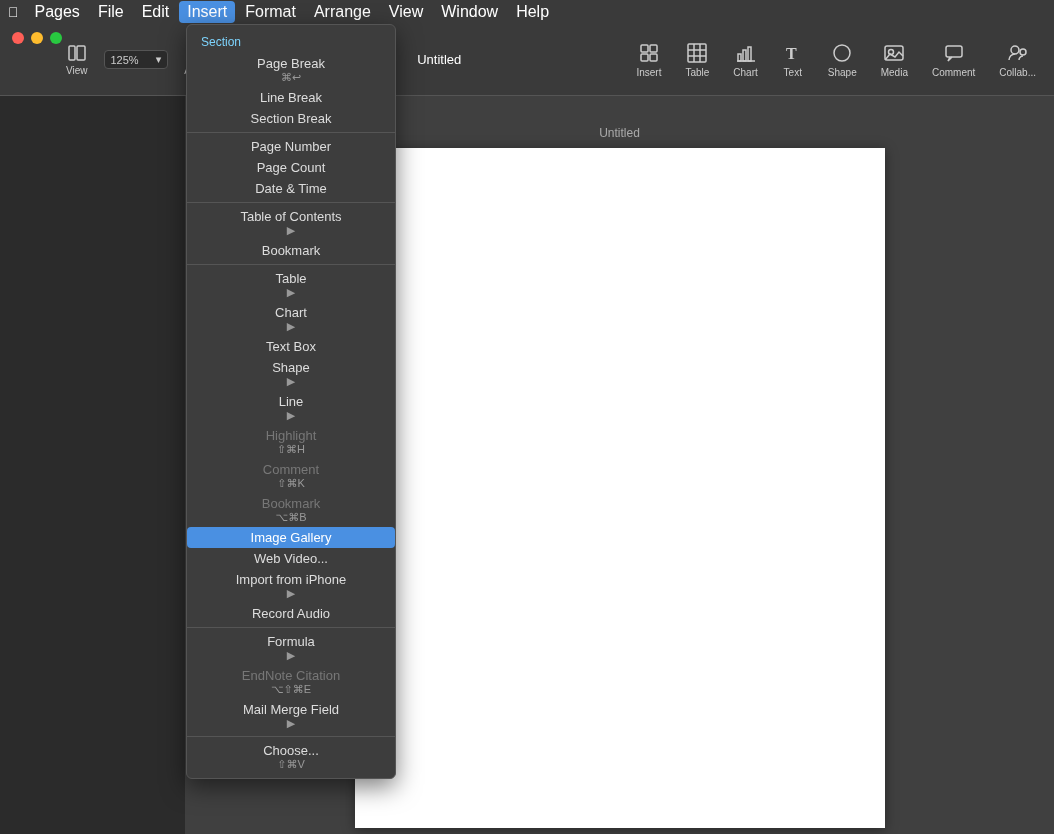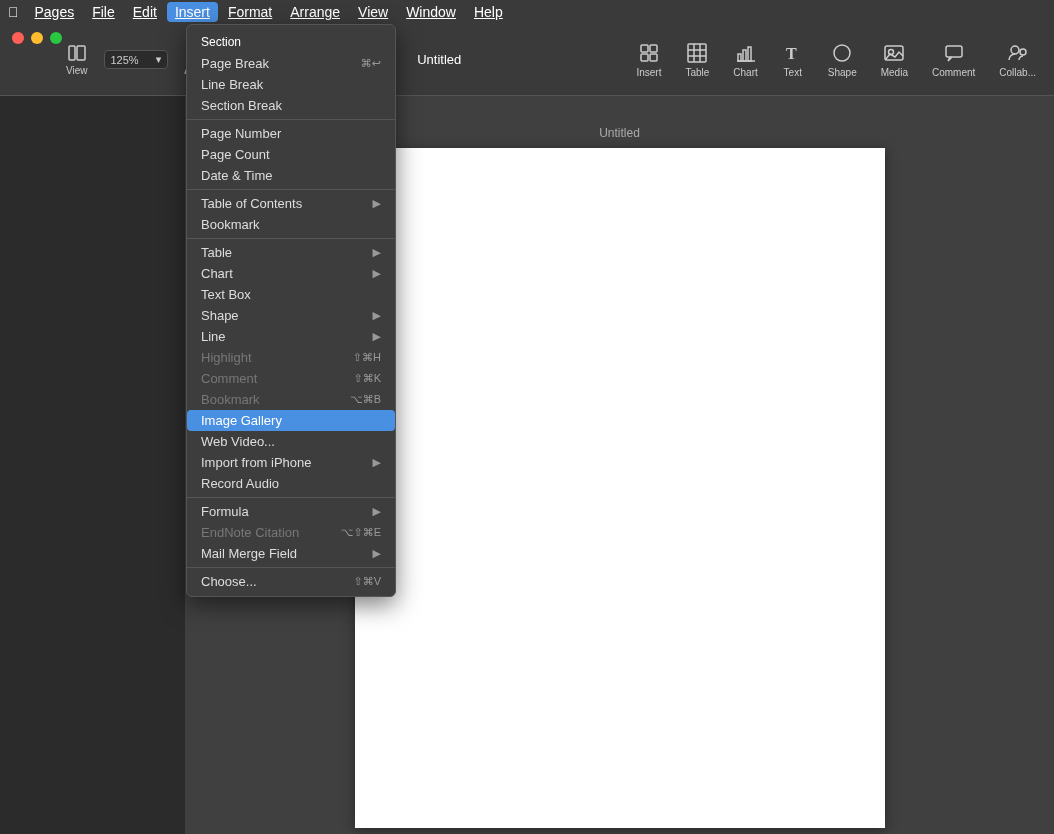--- a/index.html
+++ b/index.html
@@ -19,25 +19,24 @@
       height: 24px;
       background: #3a3a3a;
       display: flex;
       align-items: center;
       padding: 0 8px;
       gap: 2px;
       z-index: 100;
     }
     .menubar-item {
       color: #fff;
-      font-size: 14px;
+      font-size: 16px;
       padding: 2px 8px;
       border-radius: 4px;
       cursor: default;
-      text-decoration: underline;
     }
     .menubar-item.active {
       background: #4a90e2;
     }
     .apple-logo {
       font-size: 14px;
       margin-right: 6px;
       color: #fff;
     }
 
@@ -170,34 +169,35 @@
       left: 186px;
       width: 210px;
       background: #3d3d3d;
       border: 1px solid #555;
       border-radius: 6px;
       box-shadow: 0 8px 24px rgba(0,0,0,0.5);
       z-index: 200;
       padding: 4px 0;
     }
     .menu-section-label {
-      color: #ffffff;
+      color: #7dd3fc;
       font-size: 12px;
       padding: 6px 14px 4px 14px;
       font-weight: 500;
     }
     .menu-item {
       display: flex;
       align-items: center;
       justify-content: space-between;
       padding: 3px 14px;
       font-size: 13px;
       color: #ddd;
       cursor: default;
       border-radius: 4px;
+      flex-direction: column;
     }
     .menu-item.highlighted {
       background: #4a90e2;
       color: #fff;
     }
     .menu-item.disabled {
       color: #777;
     }
     .menu-item .shortcut {
       color: #999;

